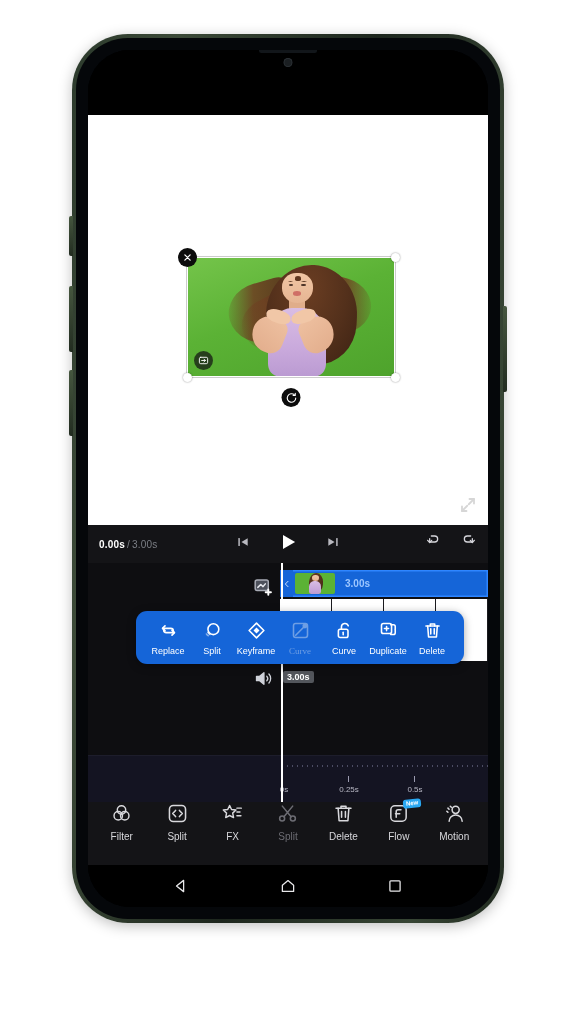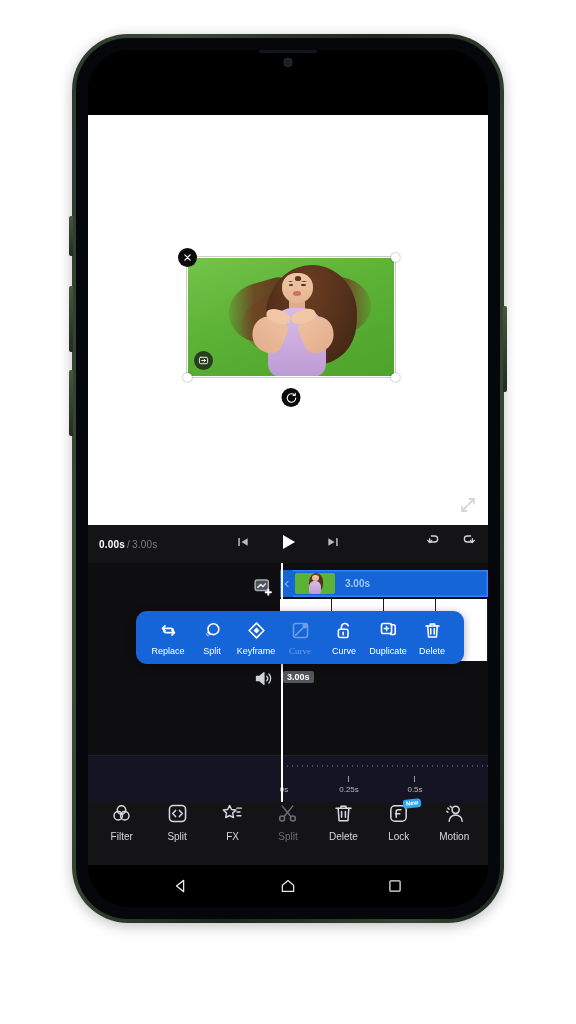--- a/index.html
+++ b/index.html
@@ -962,21 +962,21 @@
 
           <div class="bb-item">
             <span class="badge-new">New</span>
             <span class="ic">
               <svg width="23" height="23" viewBox="0 0 24 24" fill="none" stroke="#d8d8dc" stroke-width="1.6" stroke-linecap="round" stroke-linejoin="round">
                 <rect x="4" y="4" width="16" height="16" rx="4.2"></rect>
                 <path d="M14.6 8.1h-3.1a1.9 1.9 0 0 0-1.9 1.9v6"></path>
                 <path d="M8.9 12.3h4.4"></path>
               </svg>
             </span>
-            <span>Lock</span>
+            <span>Flow</span>
           </div>
 
           <div class="bb-item">
             <span class="ic">
               <svg width="23" height="23" viewBox="0 0 24 24" fill="none" stroke="#d8d8dc" stroke-width="1.6" stroke-linecap="round" stroke-linejoin="round">
                 <circle cx="13.2" cy="8.2" r="3.7"></circle>
                 <path d="M6.4 20c0-3.8 3.1-6.4 6.8-6.4s6.8 2.6 6.8 6.4"></path>
                 <path d="M5.2 6.4l1.6 1.6M4 9.6l1.6 1.6M7.6 4.4l1.2 1.2" stroke-dasharray="1.6 1.8"></path>
               </svg>
             </span>

